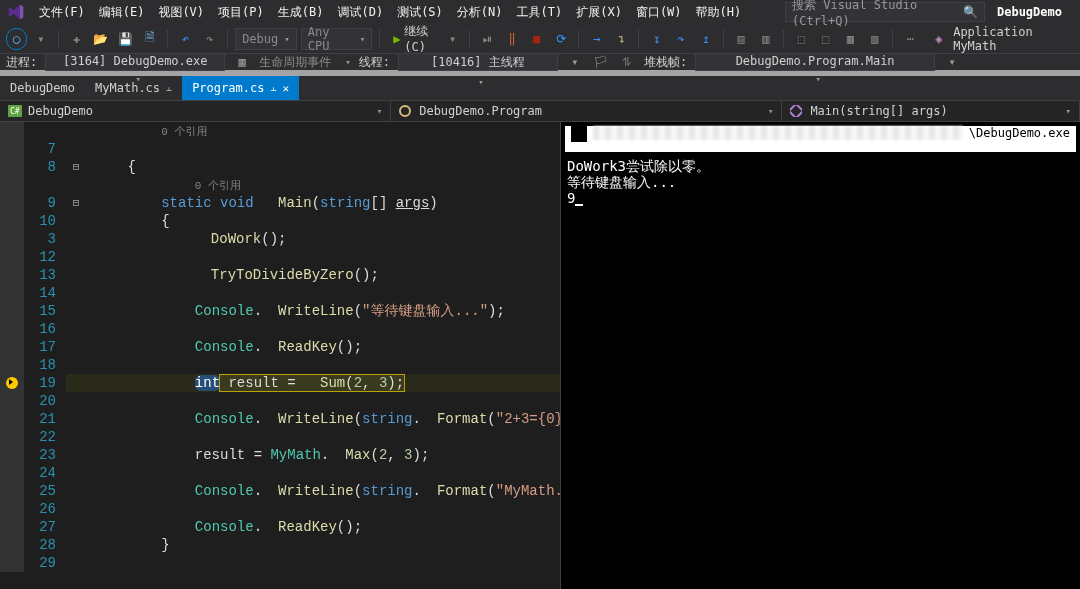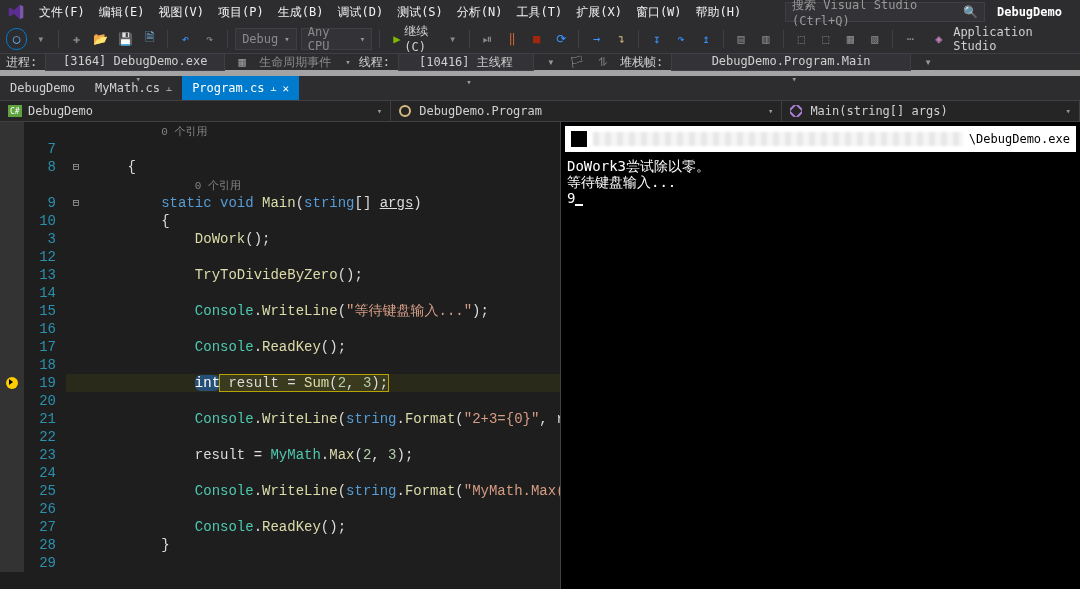--- a/index.html
+++ b/index.html
@@ -46,30 +46,30 @@
   .bpgutter{ width:24px; background:#333333; height:18px; display:flex; align-items:center; justify-content:center;}
   .lineno { width:42px; text-align:right; color:#2b91af; padding-right:10px; background:#1e1e1e;}
   .fold { width:20px; color:#a0a0a0; text-align:center; font-size:11px;}
   .changebar{ width:4px; background:transparent;}
   .changebar.g{ background:#577b3a;}
   .src { padding-left:4px; color:#dcdcdc; }
   .kw{ color:#569cd6;}
   .type{ color:#4ec9b0;}
   .str{ color:#d69d85;}
   .num{ color:#b5cea8;}
-  .method{ color:#dcdcaa;}
+  .method{ color:#dcdcaa;margin-left:16px;}
   .codelens{ color:#848484; font-size:11px;}
   .curline{ background:#2a2a1b;}
   .curbox{ outline:1px solid #b8a400; background:#3a3a1f; }
   .sel { background:#264f78; color:#fff;border-radius:6px; }
   .bp { width:12px;height:12px;border-radius:50%;background:#ffcc00; position:relative;}
   .bp::before{content:"";position:absolute;left:3px;top:2px;border-left:4px solid #000;border-top:3px solid transparent;border-bottom:3px solid transparent;}
 
   .console { position:absolute; right:0; top:0; width:520px; bottom:0; background:#000; border-left:1px solid #3f3f46; }
-  .console .titlebar{ display:flex; align-items:center; height:26px; background:#fff; color:#000; padding:0 6px; gap:6px; margin:4px;}
+  .console .titlebar{ display:flex; height:26px; background:#fff; color:#000; padding:0 6px; gap:6px; margin:4px;}
   .console .titlebar .cicon{ width:16px;height:16px;background:#000;}
   .console .titlebar .blurred{ flex:1; height:14px; background:repeating-linear-gradient(90deg,#e8e8e8 0 6px,#f5f5f5 6px 12px); filter:blur(1px);}
   .console .out{ padding:2px 6px; color:#fff; font-family:SimSun,Consolas,monospace; font-size:14px; line-height:16px; white-space:pre;}
   .cursor{ display:inline-block; width:8px; height:2px; background:#fff; vertical-align:bottom; margin-left:0px;}
 
   svg{ display:block;}
 </style>
 </head>
 <body>
 
@@ -143,34 +143,34 @@
   <span class="tbtn dim">▥</span>
   <span class="tsep"></span>
   <span class="tbtn dim">⬚</span>
   <span class="tbtn dim">⬚</span>
   <span class="tbtn dim">▦</span>
   <span class="tbtn dim">▧</span>
   <span class="tsep"></span>
   <span class="tbtn dim">⋯</span>
   <span class="fill"></span>
   <span class="tbtn insights">◈</span>
-  <span style="color:#d0d0d0">Application Studio</span>
+  <span style="color:#d0d0d0">Application MyMath</span>
 </div>
 
 <div class="debugbar">
   <span>进程:</span>
   <div class="dcombo" style="width:180px">
       <span>[3164] DebugDemo.exe</span>
       <span class="dcaret">▾</span>
     </div>
   <span class="dbtn">▦</span>
   <span class="dim">生命周期事件</span>
     <span class="dcaret">▾</span>
   <span>线程:</span>
-  <div class="dcombo" style="width:136px">
+  <div class="dcombo" style="width:160px">
       <span>[10416] 主线程</span>
       <span class="dcaret">▾</span>
     </div>
   <span class="dbtn dim">▾</span>
   <span class="dbtn">🏳</span>
   <span class="dbtn dim">⥮</span>
   <span>堆栈帧:</span>
   <div class="dcombo" style="width:240px">
       <span>DebugDemo.Program.Main</span>
       <span class="dcaret">▾</span>

